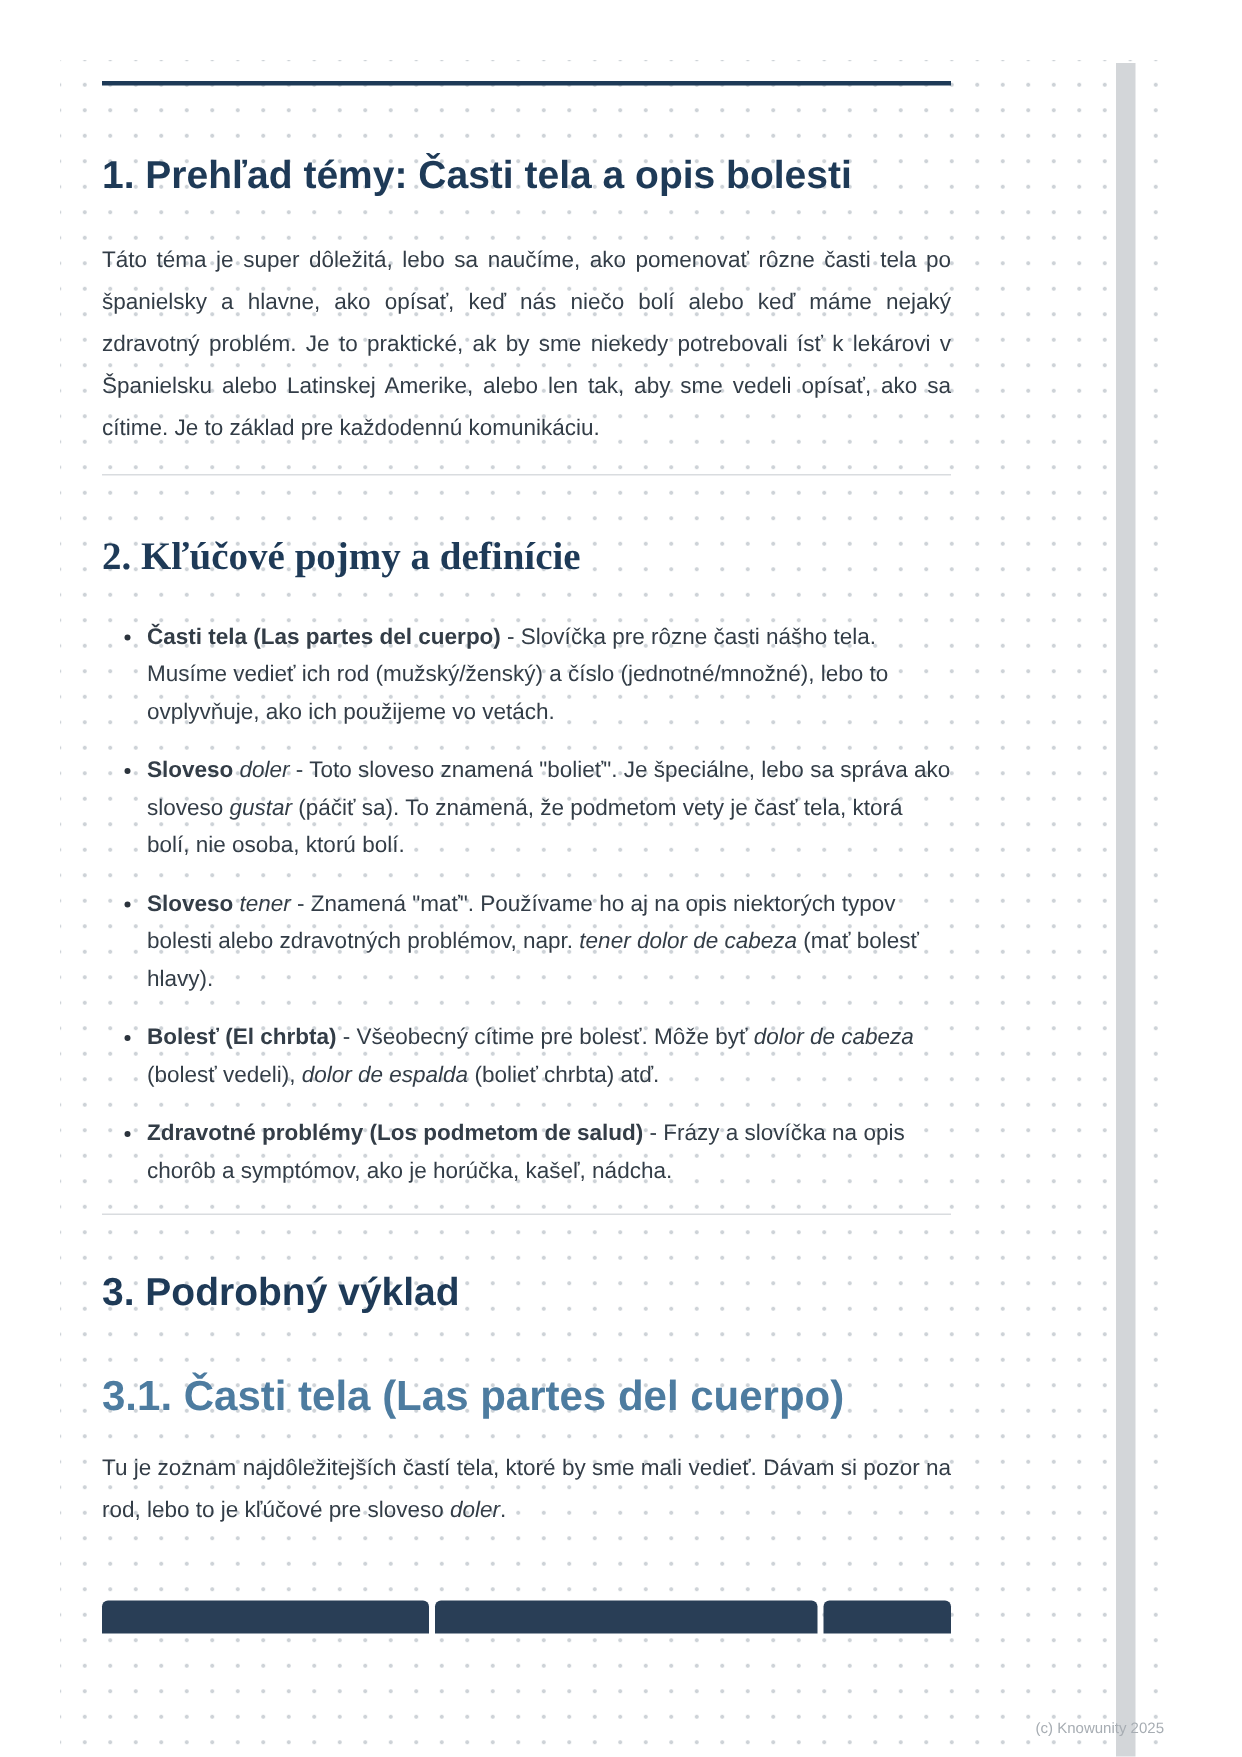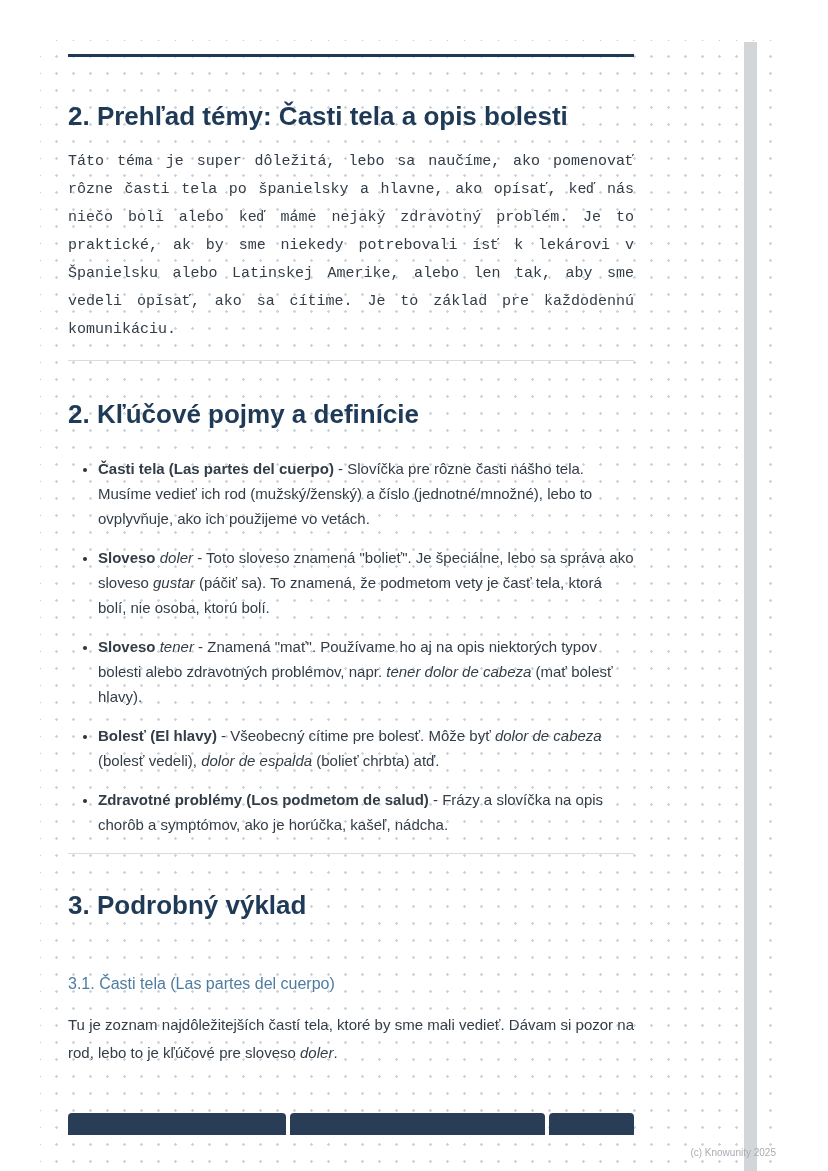--- a/index.html
+++ b/index.html
@@ -26,33 +26,33 @@
     letter-spacing:0.4px;
     white-space:nowrap;
   }
   .title-rule { margin-top:14px; height:3px; background:var(--heading,#1e3a57); }
   h2 {
     font-size:26px; line-height:1.2; font-weight:700;
     color:var(--heading,#1e3a57);
     white-space:nowrap;
   }
   section.s1 h2 { margin-top:44px; }
-  section.s2 h2 { margin-top:38px; }
+  section.s2 h2 { margin-top:38px;font-family:Liberation Serif, serif; }
   section.s3 h2 { margin-top:36px; }
   h3 {
-    margin-top:52px;
-    font-size:16px; line-height:1.2; font-weight:400;
+    margin-top:36px;
+    font-size:28px; line-height:1.2; font-weight:700;
     color:var(--subheading,#4d7ca0);
   }
   p.body-text {
     font-size:15px; line-height:28px;
     text-align:justify;
     color:#333d47;
   }
-  section.s1 p.body-text { margin-top:16px;font-family:Liberation Mono, monospace; }
+  section.s1 p.body-text { margin-top:28px; }
   section.s3 p.body-text { margin-top:18px; }
   .divider { border:none; border-top:1px solid #d9dcdf; margin:16px 0 0 0; }
   ul.terms-list {
     margin-top:26px;
     padding-left:30px;
     list-style:disc;
   }
   ul.terms-list li {
     font-size:15px; line-height:25px;
     margin-bottom:14px;
@@ -89,33 +89,33 @@
 </style>
 </head>
 <body>
 
 <div class="page">
   <div class="content">
 
     <div class="title-rule"></div>
 
     <section class="s1">
-      <h2>2. Prehľad témy: Časti tela a opis bolesti</h2>
+      <h2>1. Prehľad témy: Časti tela a opis bolesti</h2>
       <p class="body-text">Táto téma je super dôležitá, lebo sa naučíme, ako pomenovať rôzne časti tela po španielsky a hlavne, ako opísať, keď nás niečo bolí alebo keď máme nejaký zdravotný problém. Je to praktické, ak by sme niekedy potrebovali ísť k lekárovi v Španielsku alebo Latinskej Amerike, alebo len tak, aby sme vedeli opísať, ako sa cítime. Je to základ pre každodennú komunikáciu.</p>
     </section>
 
     <hr class="divider">
 
     <section class="s2">
       <h2>2. Kľúčové pojmy a definície</h2>
       <ul class="terms-list" id="terms-list">
           <li><span class="run-b">Časti tela (Las partes del cuerpo)</span><span> - Slovíčka pre rôzne časti nášho tela. Musíme vedieť ich rod (mužský/ženský) a číslo (jednotné/množné), lebo to ovplyvňuje, ako ich použijeme vo vetách.</span></li>
           <li><span class="run-b">Sloveso </span><span class="run-i">doler</span><span> - Toto sloveso znamená "bolieť". Je špeciálne, lebo sa správa ako sloveso </span><span class="run-i">gustar</span><span> (páčiť sa). To znamená, že podmetom vety je časť tela, ktorá bolí, nie osoba, ktorú bolí.</span></li>
           <li><span class="run-b">Sloveso </span><span class="run-i">tener</span><span> - Znamená "mať". Používame ho aj na opis niektorých typov bolesti alebo zdravotných problémov, napr. </span><span class="run-i">tener dolor de cabeza</span><span> (mať bolesť hlavy).</span></li>
-          <li><span class="run-b">Bolesť (El hlavy)</span><span> - Všeobecný cítime pre bolesť. Môže byť </span><span class="run-i">dolor de cabeza</span><span> (bolesť vedeli), </span><span class="run-i">dolor de espalda</span><span> (bolieť chrbta) atď.</span></li>
+          <li><span class="run-b">Bolesť (El chrbta)</span><span> - Všeobecný cítime pre bolesť. Môže byť </span><span class="run-i">dolor de cabeza</span><span> (bolesť vedeli), </span><span class="run-i">dolor de espalda</span><span> (bolieť chrbta) atď.</span></li>
           <li><span class="run-b">Zdravotné problémy (Los podmetom de salud)</span><span> - Frázy a slovíčka na opis chorôb a symptómov, ako je horúčka, kašeľ, nádcha.</span></li>
         </ul>
     </section>
 
     <hr class="divider">
 
     <section class="s3">
       <h2>3. Podrobný výklad</h2>
       <h3>3.1. Časti tela (Las partes del cuerpo)</h3>
       <p class="body-text" id="detail-paragraph"><span>Tu je zoznam najdôležitejších častí tela, ktoré by sme mali vedieť. Dávam si pozor na rod, lebo to je kľúčové pre sloveso </span><span class="run-i">doler</span><span>.</span></p>

